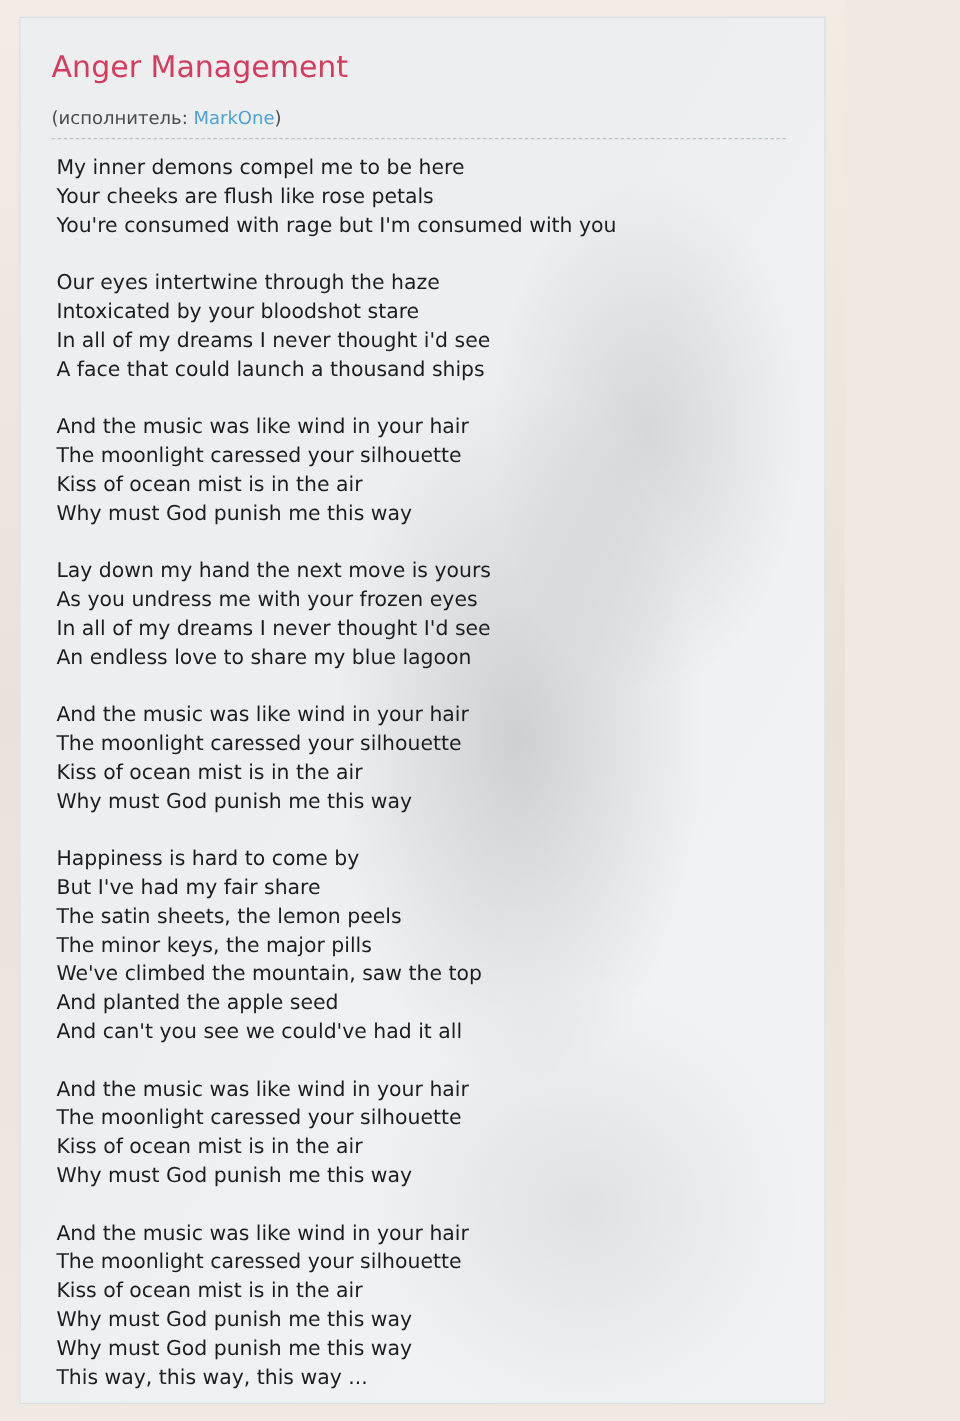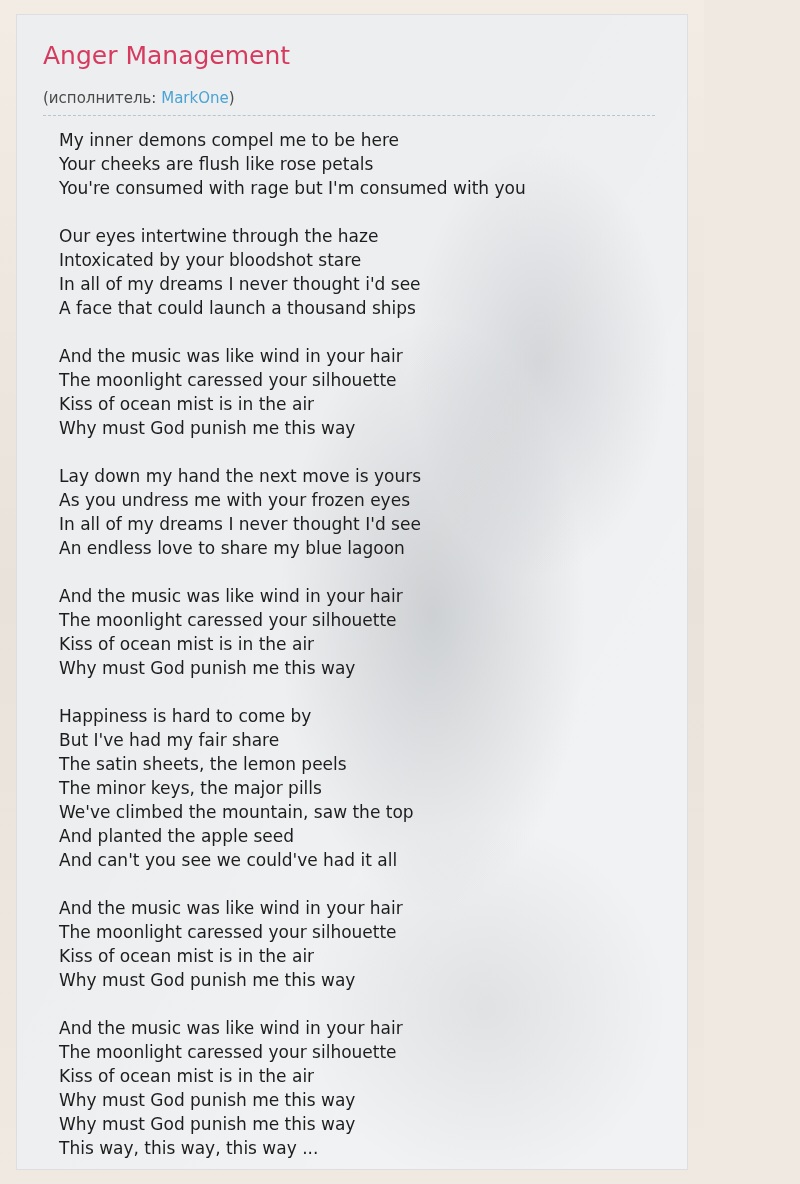--- a/index.html
+++ b/index.html
@@ -71,21 +71,21 @@
     text-decoration: none;
   }
   .lyrics {
     font-size: 17px;
     line-height: 24px;
     color: #1d1d1d;
     white-space: pre-wrap;
     font-family: "DejaVu Sans", "Liberation Sans", sans-serif;
   }
   .stanza {
-    margin: 0 0 24px 16px;
+    margin: 0 0 24px 4px;
   }
   .line {
     display: block;
   }
 </style>
 </head>
 <body>
 
 <div class="paper-frame">
   <div class="sheet">

